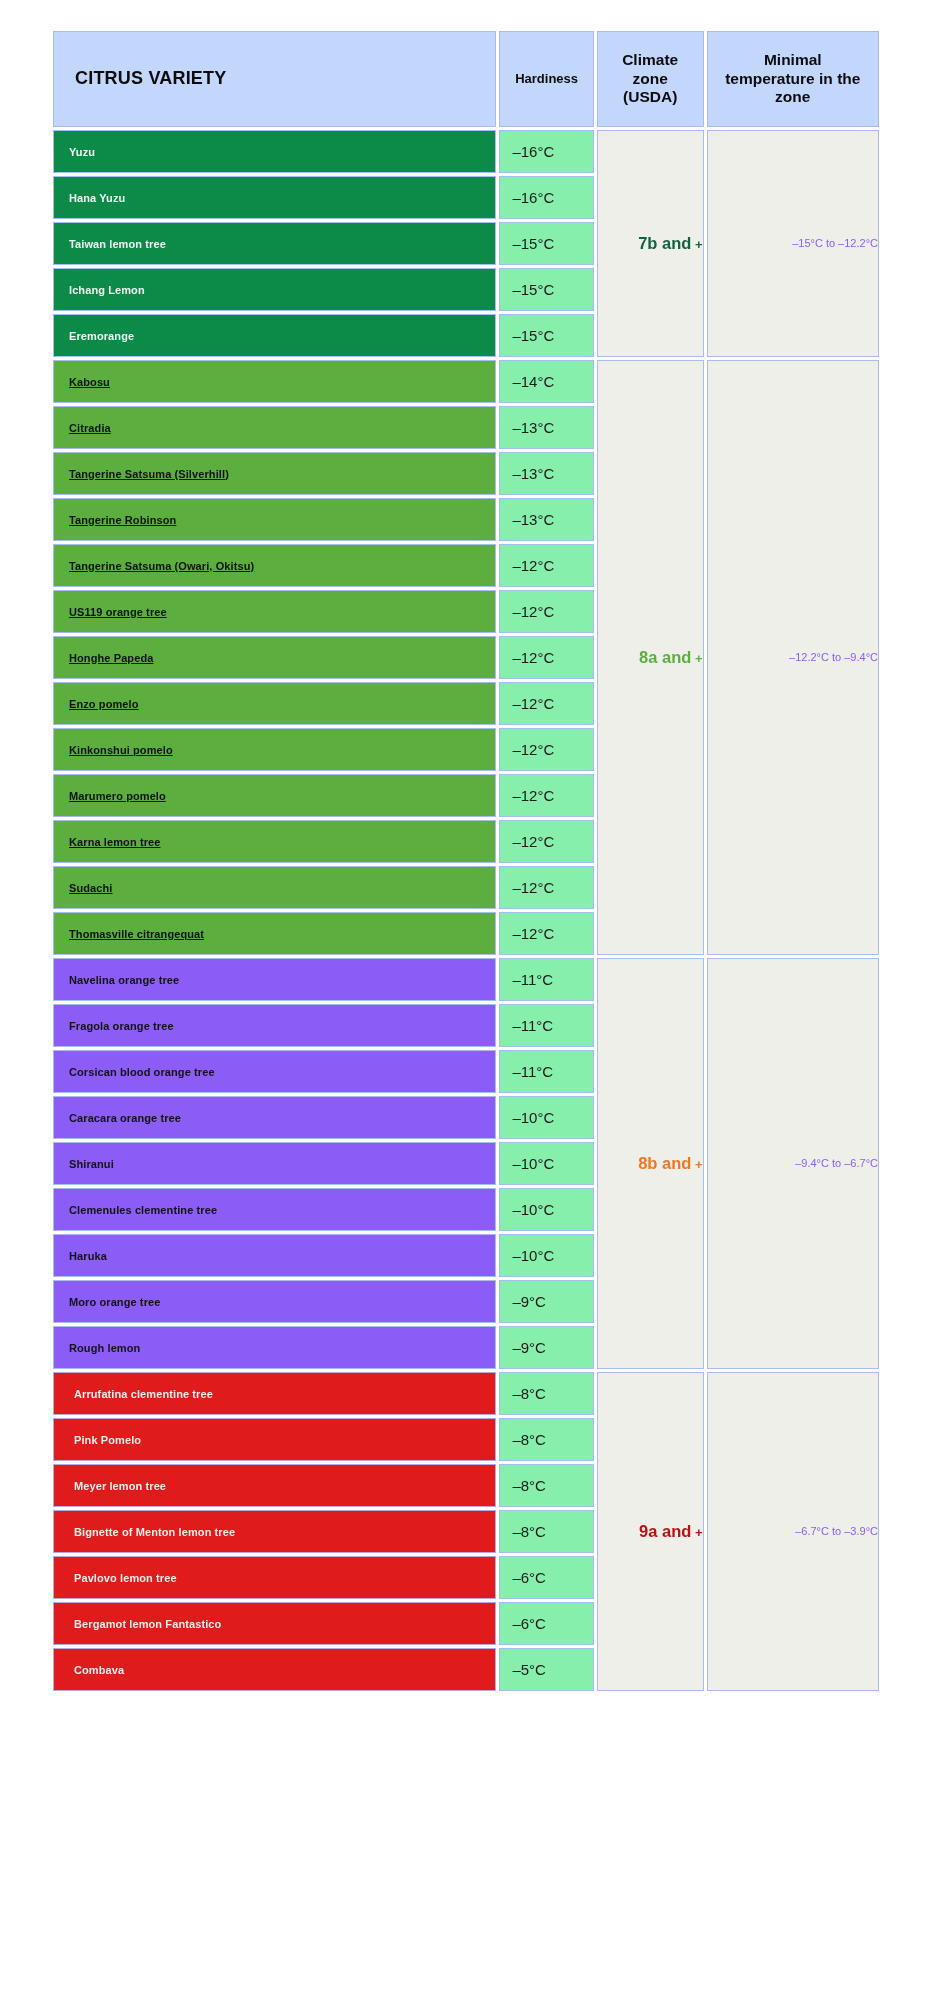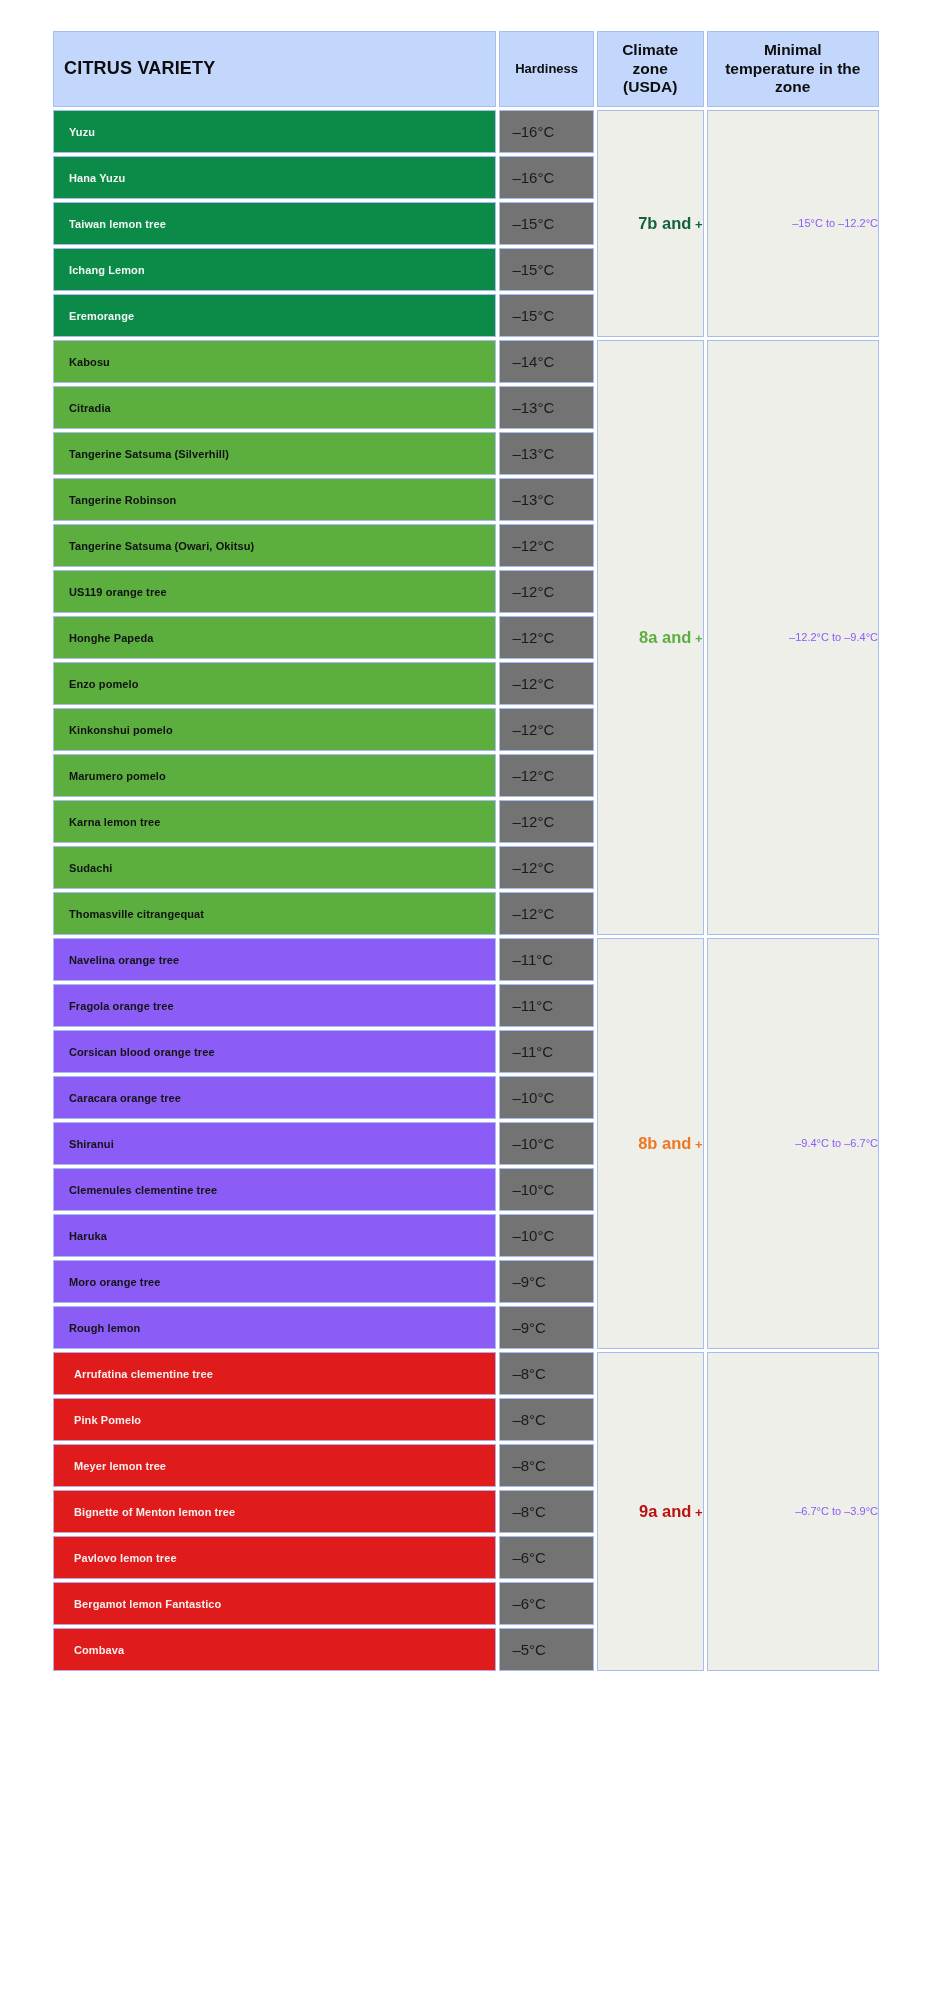--- a/index.html
+++ b/index.html
@@ -39,41 +39,41 @@
     vertical-align: middle;
   }
 
   thead th {
     background: #c3d6fb;
     color: #0d0d0d;
     text-align: center;
     font-size: 15.5px;
     font-weight: bold;
     line-height: 1.22;
-    height: 76px;
+    height: 96px;
     padding: 4px 6px;
   }
   thead th.h-variety {
     text-align: left;
-    padding-left: 10px;
+    padding-left: 21px;
     font-size: 18px;
     letter-spacing: 0.2px;
   }
   thead th.h-hard { font-size: 13px; }
 
   td.variety {
     height: 43px;
     padding: 0 0 0 15px;
     font-size: 11px;
     font-weight: bold;
     letter-spacing: 0.1px;
   }
   td.hard {
     height: 43px;
-    background: #737373;
+    background: #86efac;
     color: #1b1b1b;
     font-size: 15px;
     text-align: left;
     padding-left: 12px;
     font-weight: normal;
   }
   td.zone, td.temp {
     background: #eeefe9;
     text-align: right;
     vertical-align: middle;
@@ -88,21 +88,21 @@
   }
   td.temp {
     font-size: 11px;
     color: #8b5cf6;
     font-weight: normal;
     line-height: 1.3;
   }
 
   
   tr.g-7b td.variety { background: #0b8a48; color: #f2f6f3; }
-  tr.g-8a td.variety { background: #5caf3f; color: #121212; }
+  tr.g-8a td.variety { background: #5caf3f; color: #121212; text-decoration: underline; }
   tr.g-8b td.variety { background: #8b5cf6; color: #141414; }
   tr.g-9a td.variety { background: #e01b1b; color: #f7eeee; padding-left: 20px; }
 
   td.zone.z-7b { color: #14623b; }
   td.zone.z-8a { color: #5caf3f; }
   td.zone.z-8b { color: #ef7622; }
   td.zone.z-9a { color: #bb1111; }
 
   tr.g-9a td.variety { border-color: #b9a8e0; }
 </style>

